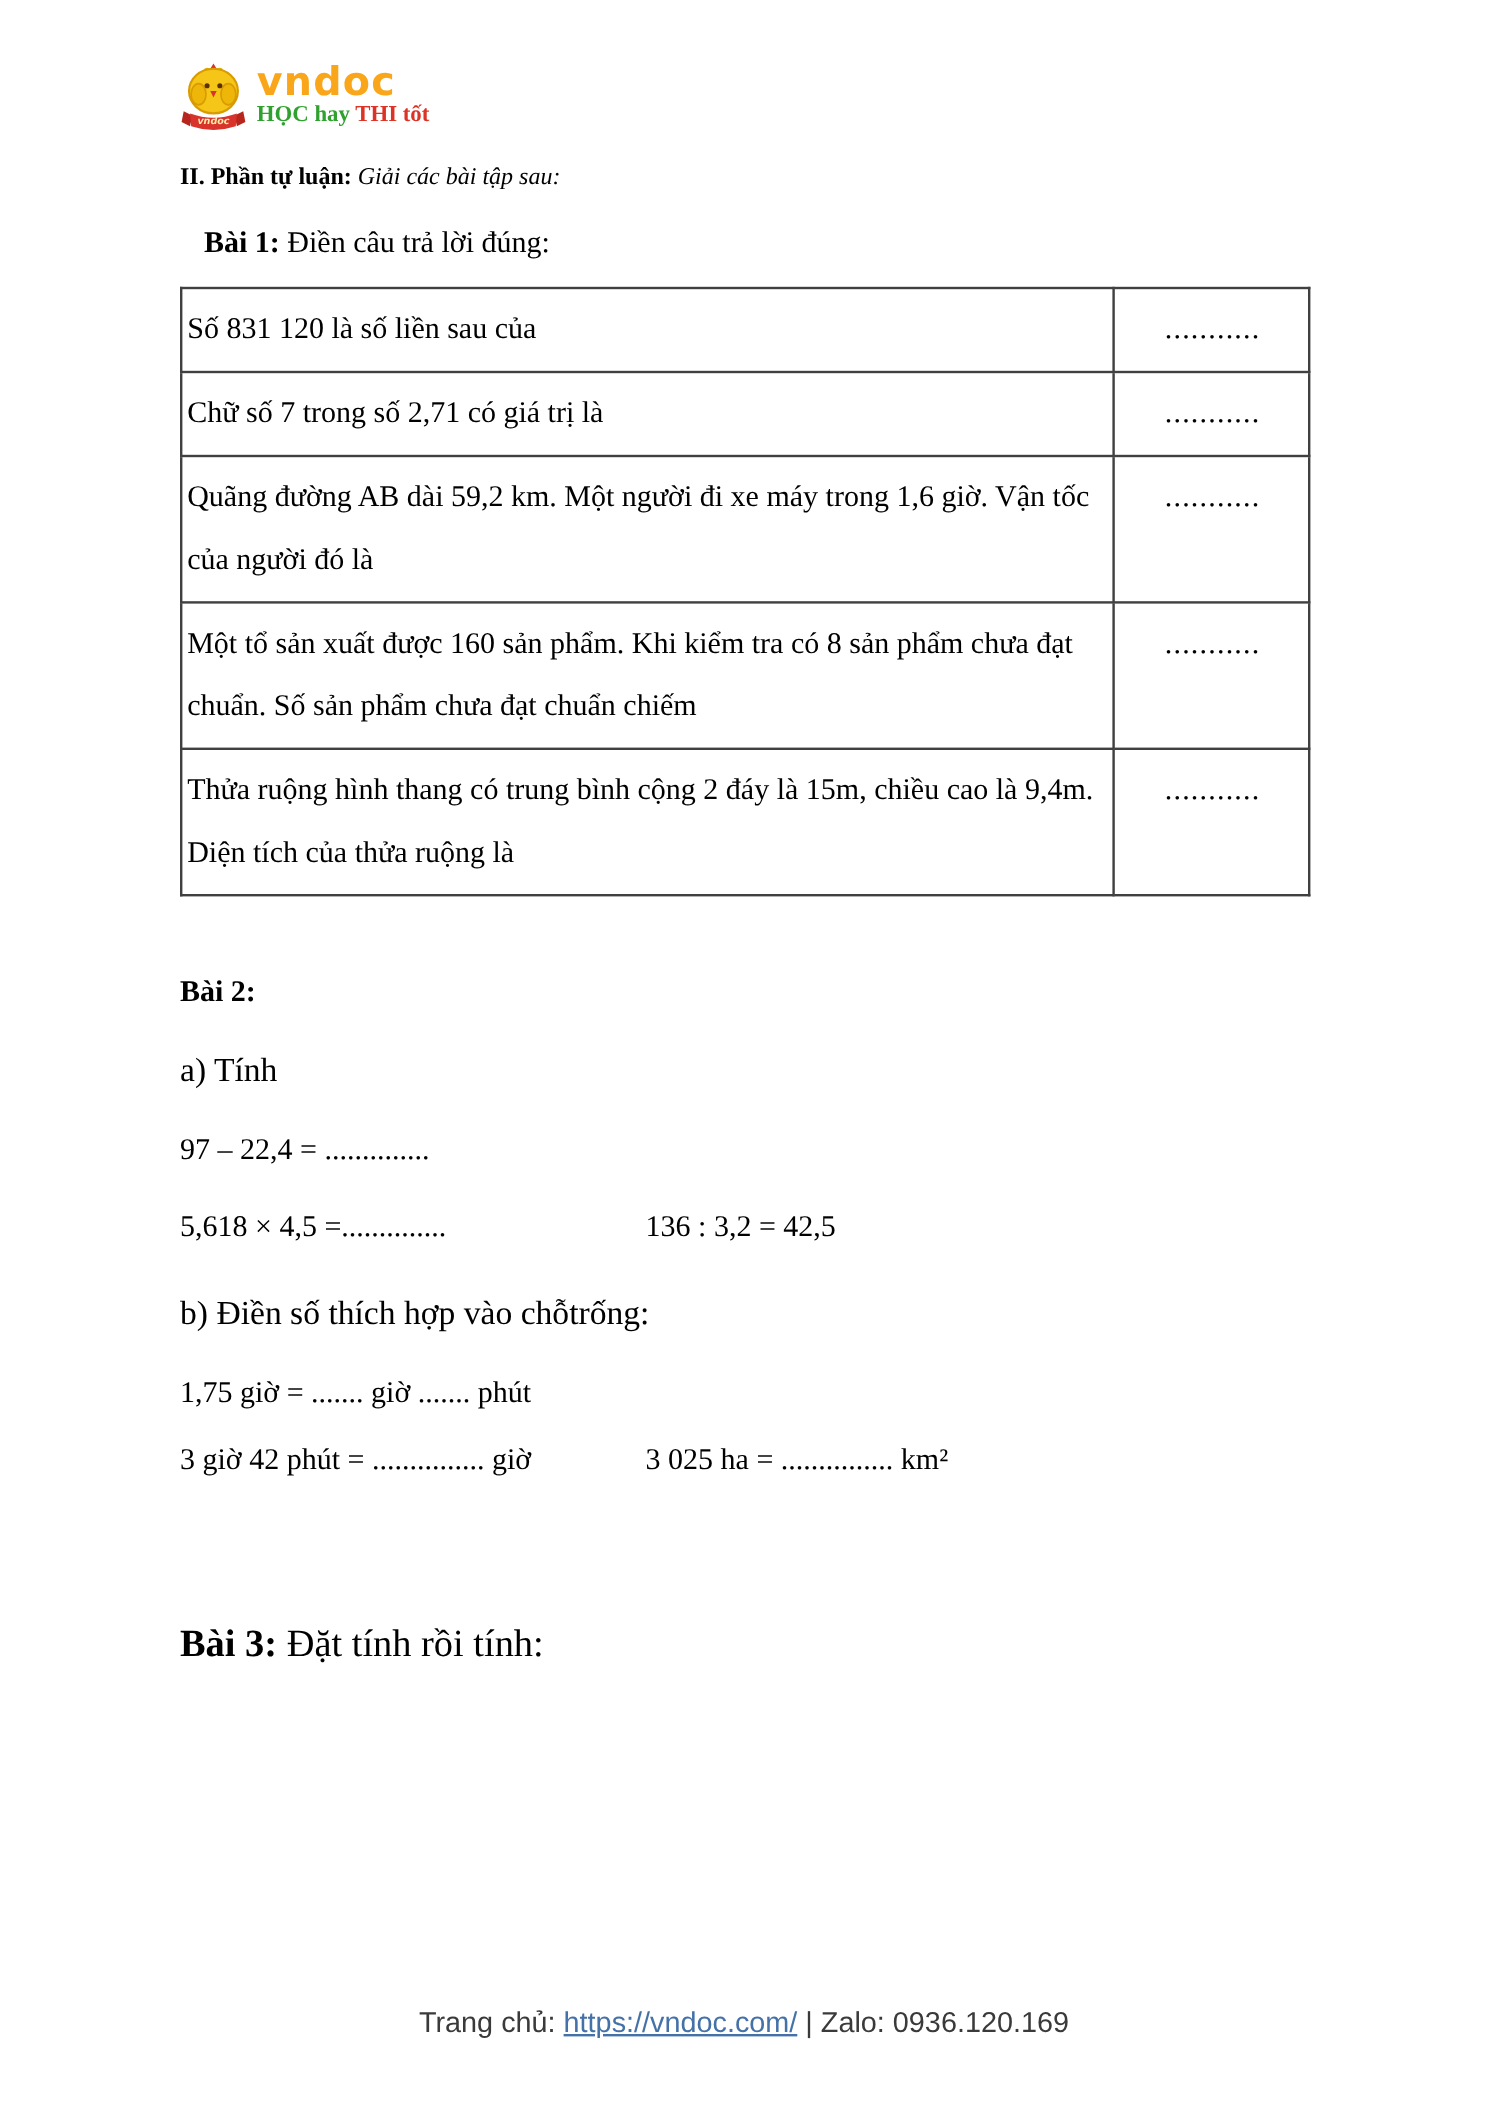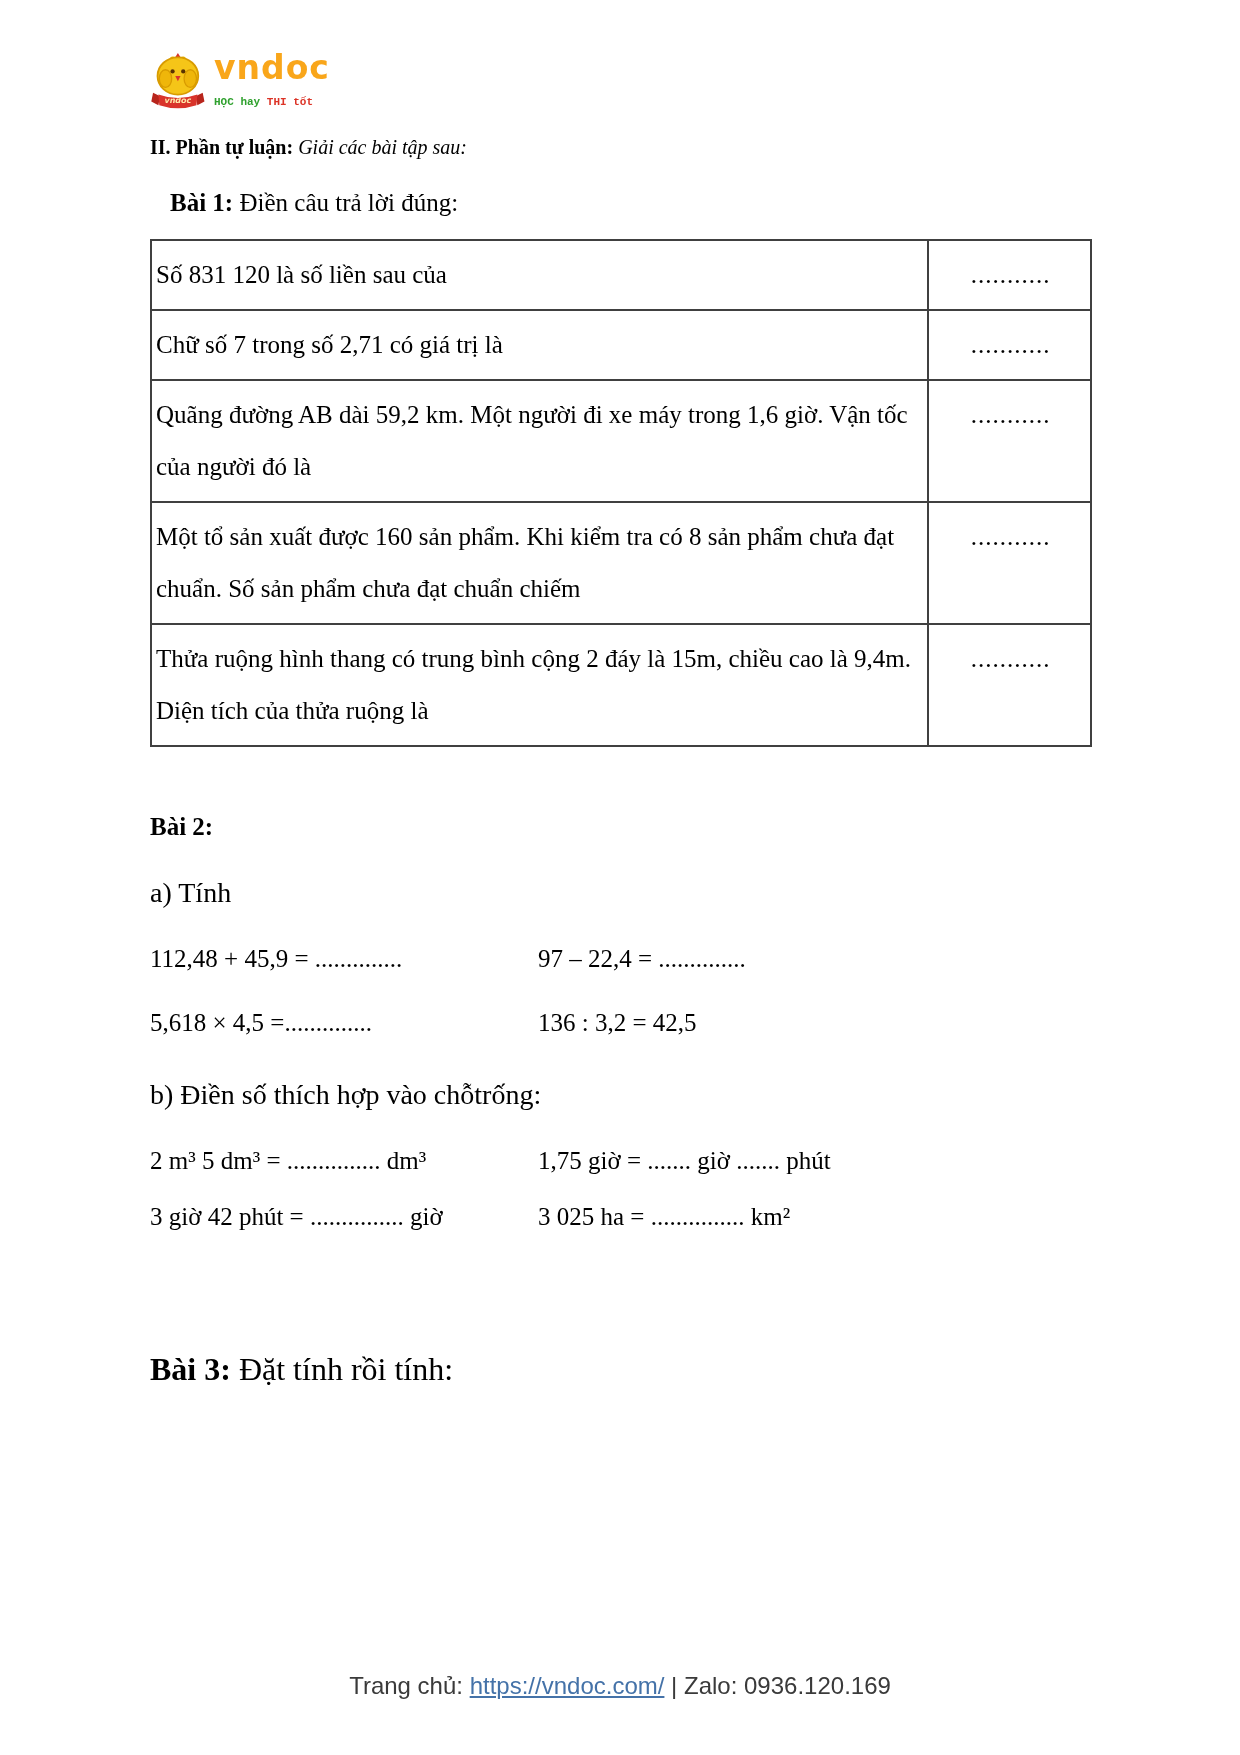--- a/index.html
+++ b/index.html
@@ -40,24 +40,24 @@
   }
   .brand{
     font-family:"DejaVu Sans", sans-serif;
     font-weight:bold;
     font-size:33px;
     letter-spacing:1px;
     color:var(--brand-orange);
     line-height:0.95;
   }
   .tagline{
-    font-family:Liberation Mono, monospace;
+    font-family:Liberation Serif, serif;
     font-weight:bold;
-    font-size:11px;
-    margin-top:14px;
+    font-size:19px;
+    margin-top:3px;
     white-space:nowrap;
   }
   .tag-green{color:var(--tag-green);}
   .tag-red{color:var(--tag-red);}
   
   .section-title{
     margin-top:20px;
     font-size:20px;
   }
   .section-title strong{font-weight:bold;}
@@ -189,32 +189,30 @@
           <td class="q-cell">Thửa ruộng hình thang có trung bình cộng 2 đáy là 15m, chiều cao là 9,4m. Diện tích của thửa ruộng là</td>
           <td class="a-cell">...........</td>
         </tr>
       </tbody>
     </table>
 
     <p class="b2-label">Bài 2:</p>
     <p class="b2-part">a) Tính</p>
 
     <div class="eq-row">
-      <span class="eq-left">112,48 + 45,9 = ..............</span>
       <span class="eq-right">97 – 22,4 = ..............</span>
     </div>
     <div class="eq-row">
       <span class="eq-left">5,618 × 4,5 =..............</span>
       <span class="eq-right">136 : 3,2 = 42,5</span>
     </div>
 
     <p class="b2-part" style="margin-top:42px;">b) Điền số thích hợp vào chỗtrống:</p>
 
     <div class="eq-row">
-      <span class="eq-left">2 m³ 5 dm³ = ............... dm³</span>
       <span class="eq-right">1,75 giờ = ....... giờ ....... phút</span>
     </div>
     <div class="eq-row" style="margin-top:28px;">
       <span class="eq-left">3 giờ 42 phút = ............... giờ</span>
       <span class="eq-right">3 025 ha = ............... km²</span>
     </div>
 
     <p class="b3-heading">
       <strong>Bài 3:</strong>
       <span>Đặt tính rồi tính:</span>

